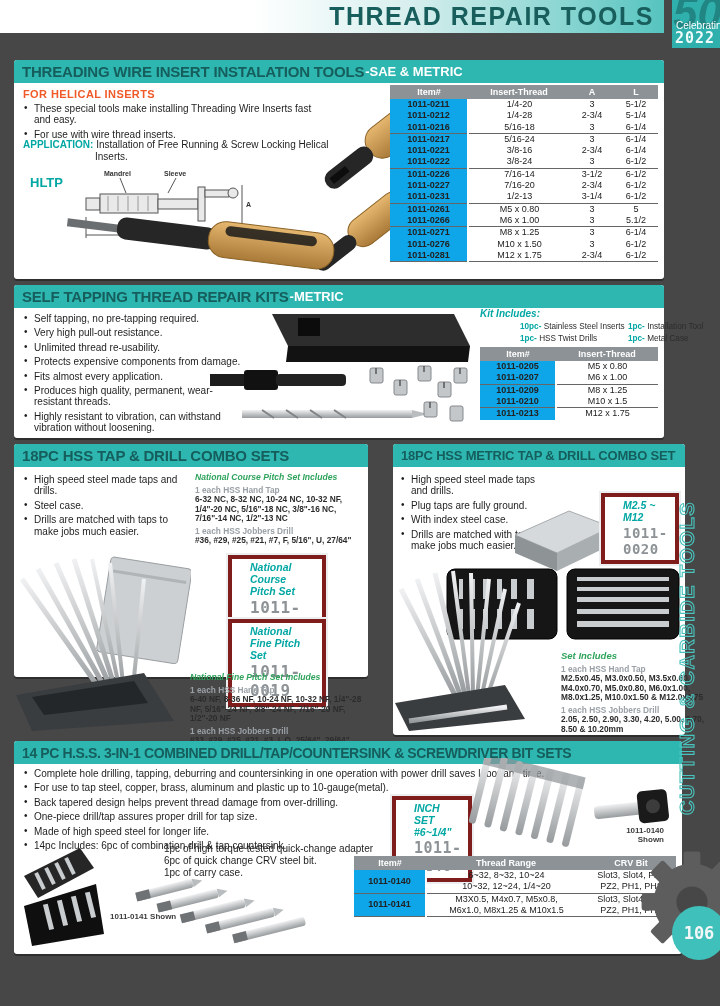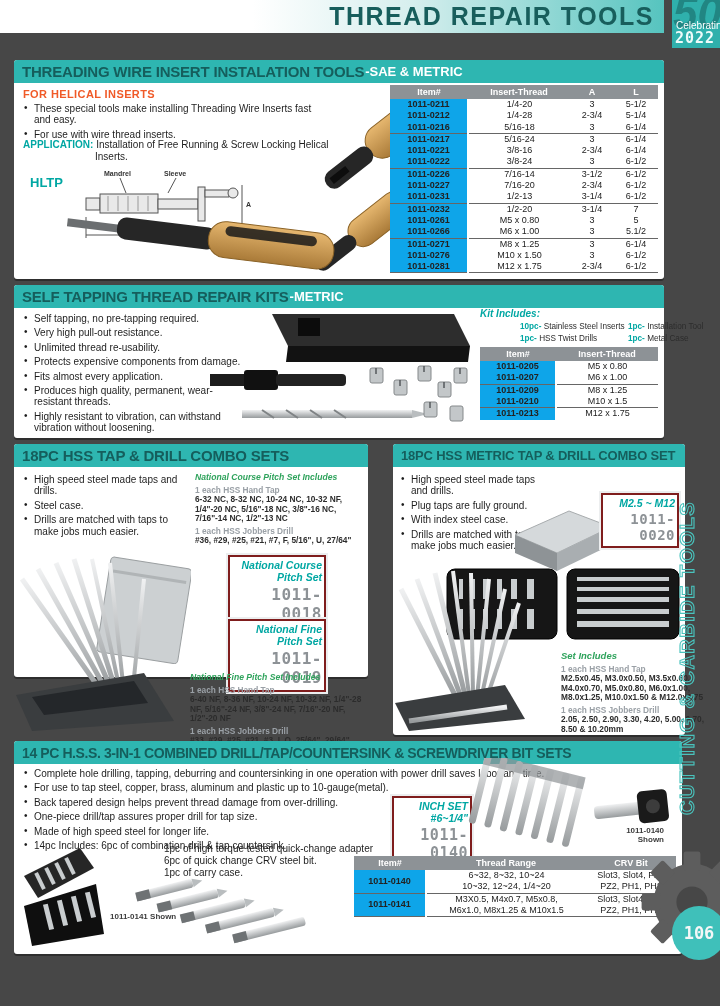--- a/index.html
+++ b/index.html
@@ -40,21 +40,21 @@
   table.cat th { background:#8d9296; color:#fff; font-size:9px; font-weight:bold; padding:2px 1px; }
   table.cat td { font-size:9px; color:#222; text-align:center; padding:0 1px; line-height:11.3px; }
   table.cat td.item-col { background:#0ea5e9; font-weight:bold; border-right:2px solid #fff; }
   table.cat tr.group-end td { border-bottom:1px solid #666; }
 
   
   .inc-title { color:#2fa35c; font-weight:bold; font-style:italic; font-size:8.6px; line-height:1.15; }
   .each-label { color:#9aa0a6; font-weight:bold; font-size:8.3px; margin-top:2px; }
   .spec-list { font-size:8.3px; font-weight:bold; color:#2c2c2c; line-height:1.18; }
 
-  .item-box { background:#fff; border:2px solid #7f1d1d; box-shadow:0 0 0 2px #eceeef; text-align:right; padding:3px 2px; }
+  .item-box { background:#fff; border:4px solid #7f1d1d; box-shadow:0 0 0 2px #eceeef; text-align:left; padding:3px 18px; }
   .box-title { color:#00a7a3; font-weight:bold; font-style:italic; font-size:10.5px; line-height:1.12; }
   .box-num { color:#8d9296; font-weight:bold; font-size:16px; letter-spacing:.5px; font-family:"DejaVu Sans Mono", monospace; margin-top:1px; }
 
   .kit-label { color:#00a7a3; font-weight:bold; font-style:italic; font-size:10px; }
   .kit-grid { display:grid; grid-template-columns:106px 76px; column-gap:2px; row-gap:3px; margin-top:3px;margin-left:40px; }
   .kit-item { font-size:8.2px; color:#2c2c2c; line-height:1.1; }
   .kit-qty { color:#00a7a3; font-weight:bold; }
 
   .caption { font-size:8px; font-weight:bold; color:#3c3c3c; }
 
@@ -226,26 +226,20 @@
               <td class="item-col">1011-0227</td>
               <td>7/16-20</td>
               <td>2-3/4</td>
               <td>6-1/2</td>
             </tr>
             <tr class="group-end">
               <td class="item-col">1011-0231</td>
               <td>1/2-13</td>
               <td>3-1/4</td>
               <td>6-1/2</td>
-            </tr>
-            <tr>
-              <td class="item-col">1011-0232</td>
-              <td>1/2-20</td>
-              <td>3-1/4</td>
-              <td>7</td>
             </tr>
             <tr>
               <td class="item-col">1011-0261</td>
               <td>M5 x 0.80</td>
               <td>3</td>
               <td>5</td>
             </tr>
             <tr class="group-end">
               <td class="item-col">1011-0266</td>
               <td>M6 x 1.00</td>

